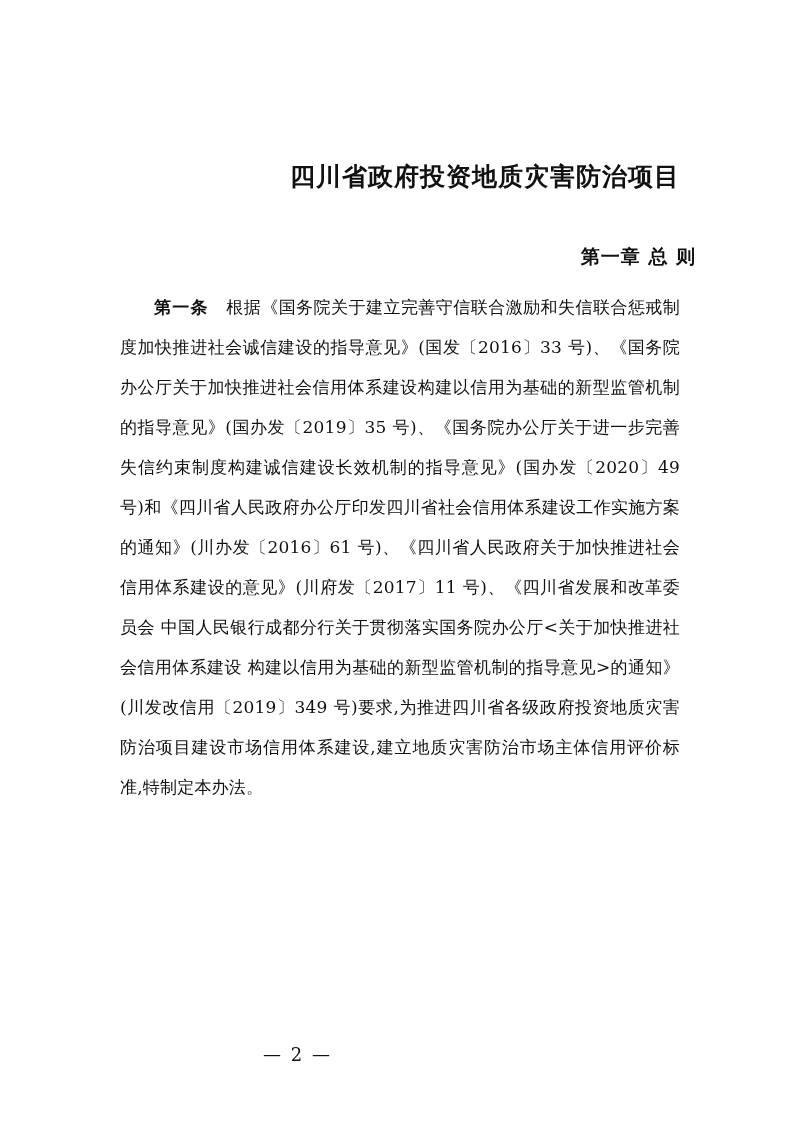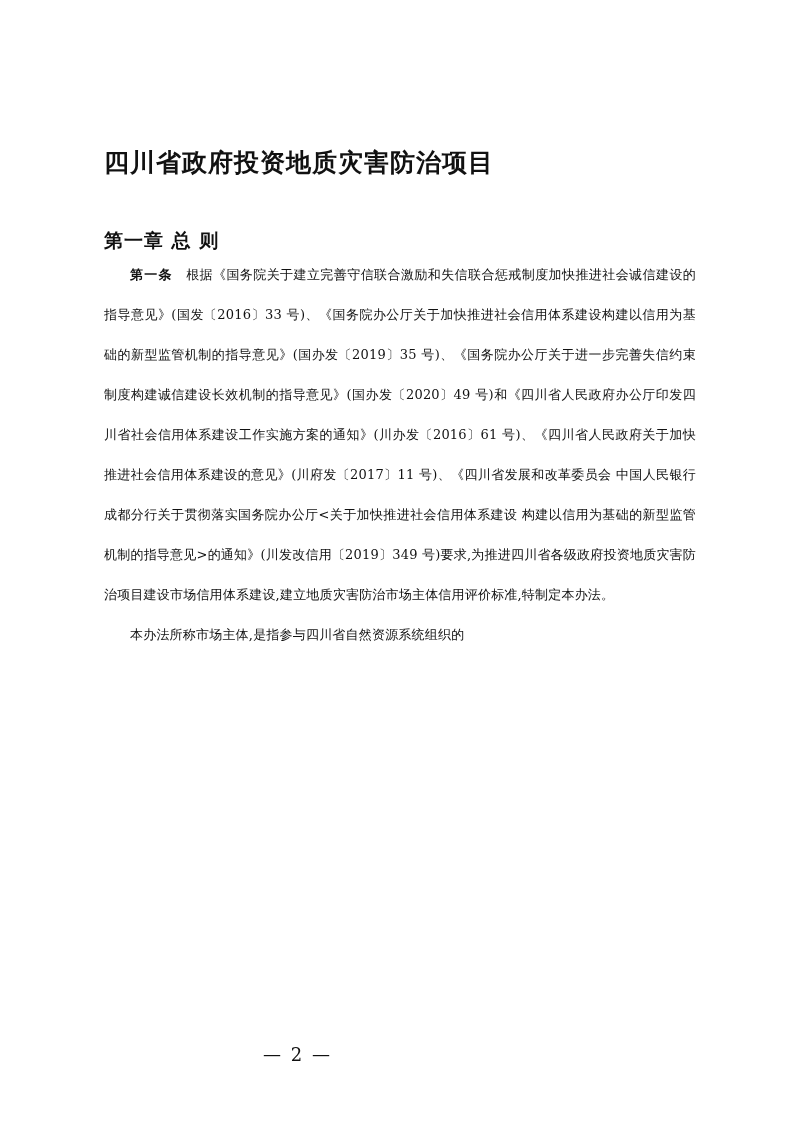--- a/index.html
+++ b/index.html
@@ -21,44 +21,45 @@
     width: 800px;
     height: 1132px;
   }
   .content {
     position: absolute;
     left: 104px;
     top: 140px;
     width: 592px;
   }
   .doc-title {
-    text-align: left;
+    text-align: right;
     font-weight: bold;
     font-size: 25px;
     line-height: 45px;
     letter-spacing: 1px;
-    margin: 0;
+    margin: 16px;
+    font-family: Liberation Mono, monospace;
   }
   .doc-title .line2 {
     display: block;
   }
   .chapter-heading {
-    text-align: left;
+    text-align: right;
     font-weight: bold;
     font-size: 19px;
     line-height: 30px;
     margin-top: 40px;
     letter-spacing: 1px;
   }
   .body-p {
-    font-size: 13px;
+    font-size: 17px;
     line-height: 40px;
     text-align: justify;
     text-justify: inter-ideograph;
-    margin: 0;
+    margin: 16px;
     text-indent: 2em;
     letter-spacing: 0.2px;
   }
   .body-p .art-no {
     font-weight: bold;
     letter-spacing: 1px;
   }
   .p-gap {
     margin-top: 0px;
   }
@@ -87,22 +88,19 @@
       <span>四川省政府投资地质灾害防治项目</span>
     </div>
 
     <div class="chapter-heading">第一章  总  则</div>
 
     <p class="body-p">
       <span class="art-no">第一条</span>　<span>根据《国务院关于建立完善守信联合激励和失信联合惩戒制度加快推进社会诚信建设的指导意见》(国发〔2016〕33 号)、《国务院办公厅关于加快推进社会信用体系建设构建以信用为基础的新型监管机制的指导意见》(国办发〔2019〕35 号)、《国务院办公厅关于进一步完善失信约束制度构建诚信建设长效机制的指导意见》(国办发〔2020〕49 号)和《四川省人民政府办公厅印发四川省社会信用体系建设工作实施方案的通知》(川办发〔2016〕61 号)、《四川省人民政府关于加快推进社会信用体系建设的意见》(川府发〔2017〕11 号)、《四川省发展和改革委员会 中国人民银行成都分行关于贯彻落实国务院办公厅&lt;关于加快推进社会信用体系建设 构建以信用为基础的新型监管机制的指导意见&gt;的通知》(川发改信用〔2019〕349 号)要求,为推进四川省各级政府投资地质灾害防治项目建设市场信用体系建设,建立地质灾害防治市场主体信用评价标准,特制定本办法。</span>
     </p>
 
 
-    <p class="body-p p-gap">
-      <span>本办法所称市场主体,是指参与四川省自然资源系统组织的</span>
-    </p>
 
   </div>
 
   <div class="page-number">
     <span class="pn-inner">— 2 —</span>
   </div>
 </div>
 
 </body></html>

